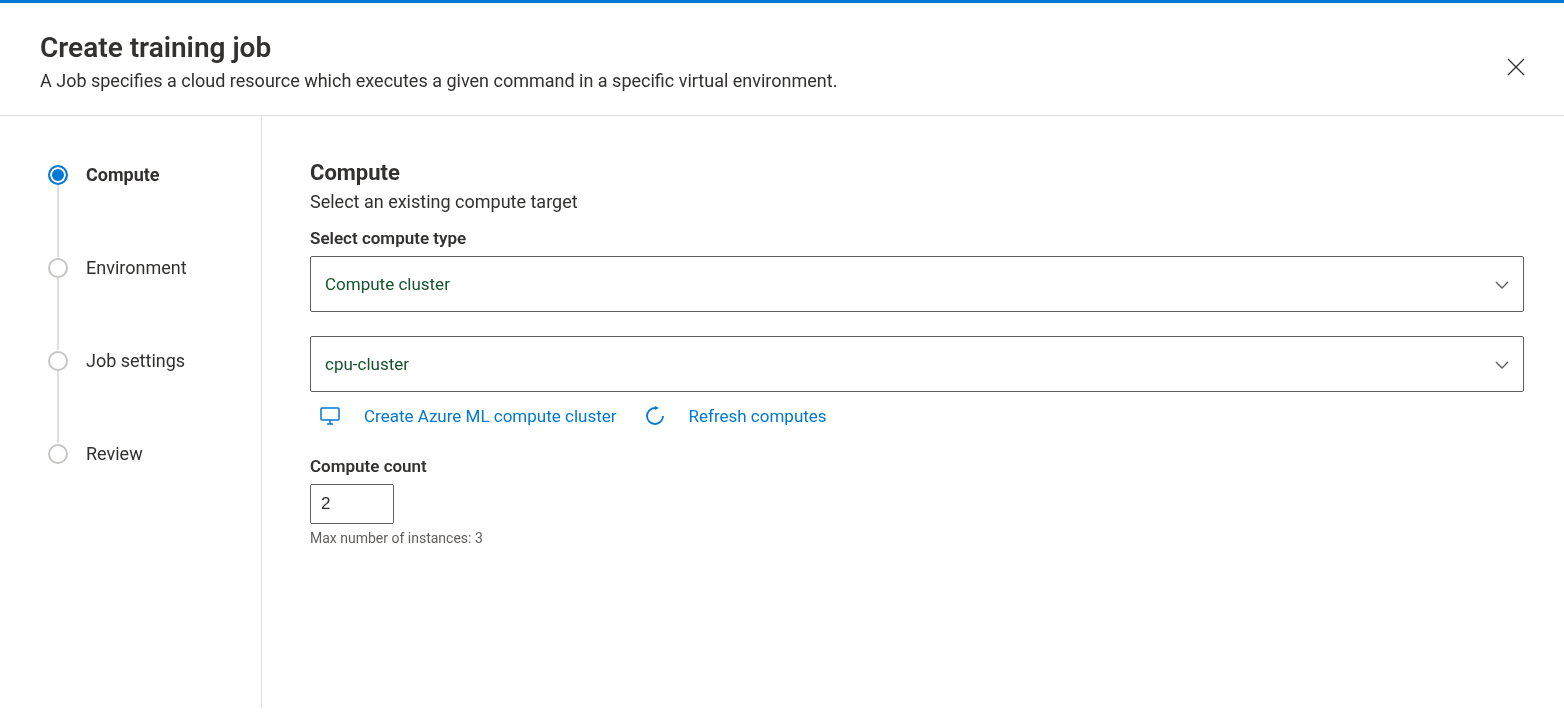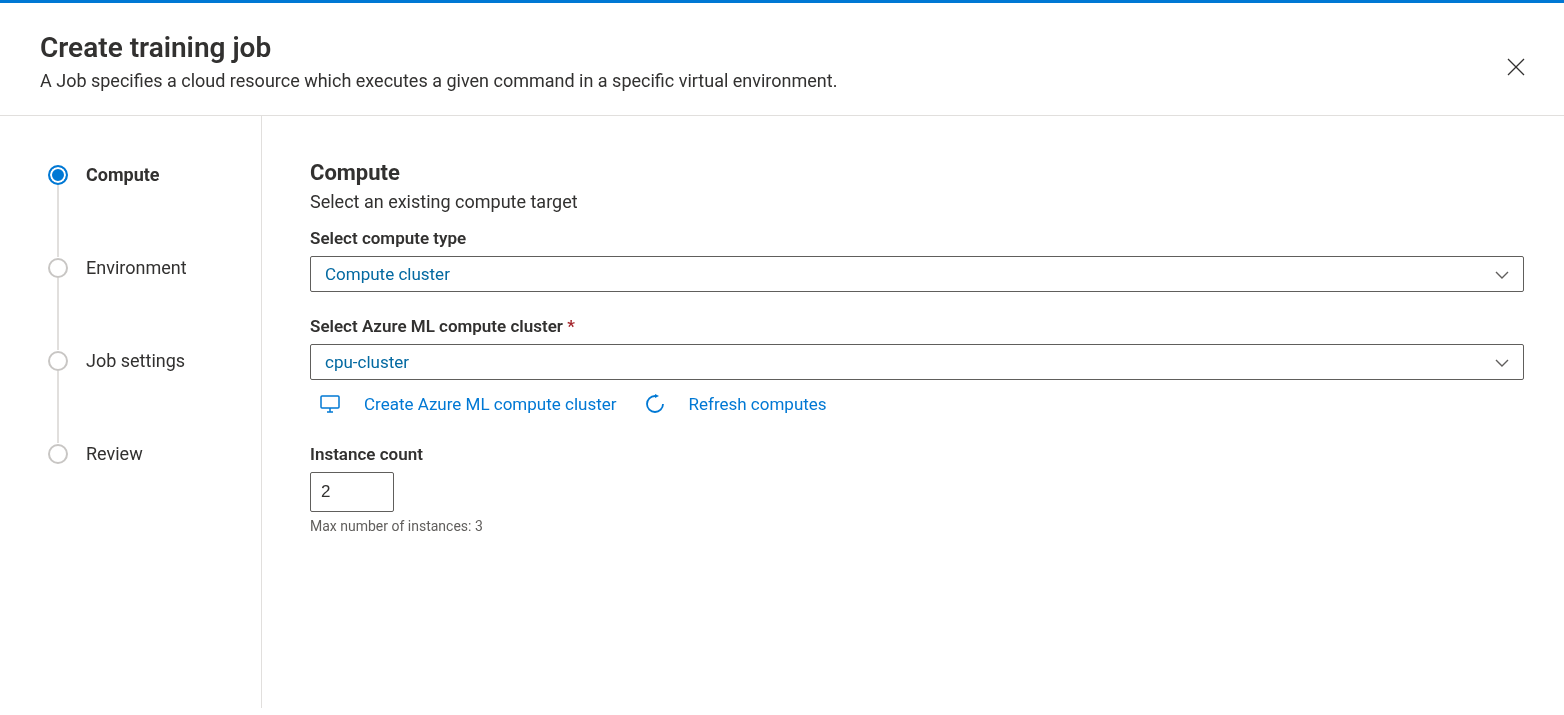--- a/index.html
+++ b/index.html
@@ -98,30 +98,30 @@
       font-size: 17px;
       font-weight: 600;
       color: #323130;
       margin-bottom: 8px;
       display: block;
     }
     .required { color: #a4262c; }
     .dropdown {
       width: 100%;
       max-width: 1216px;
-      height: 36px;
+      height: 56px;
       border: 1px solid #605e5c;
       border-radius: 2px;
       background: #fff;
       display: flex;
       align-items: center;
       justify-content: space-between;
       padding: 0 14px;
       font-size: 17px;
-      color: #0369a1;
+      color: #14532d;
       cursor: pointer;
       margin-bottom: 24px;
     }
     .dropdown .chev { color: #605e5c; }
     .cluster-block .dropdown { margin-bottom: 14px; }
     .links-row {
       display: flex;
       gap: 28px;
       align-items: center;
       margin-bottom: 30px;
@@ -204,24 +204,20 @@
     <div class="dropdown">
       <span>Compute cluster</span>
       <span class="chev">
         <svg width="14" height="10" viewBox="0 0 14 10">
             <polyline points="1,2 7,8 13,2" fill="none" stroke="#605e5c" stroke-width="1.4"></polyline>
           </svg>
       </span>
     </div>
 
     <div class="cluster-block">
-      <label class="field-label">
-        <span>Select Azure ML compute cluster</span>
-        <span class="required">*</span>
-      </label>
       <div class="dropdown">
         <span>cpu-cluster</span>
         <span class="chev">
           <svg width="14" height="10" viewBox="0 0 14 10">
               <polyline points="1,2 7,8 13,2" fill="none" stroke="#605e5c" stroke-width="1.4"></polyline>
             </svg>
         </span>
       </div>
 
       <div class="links-row">
@@ -236,18 +232,18 @@
         <a class="link-item">
           <svg width="20" height="20" viewBox="0 0 20 20">
             <path d="M 10 2 A 8 8 0 1 0 18 10" stroke-width="1.8" fill="none"></path>
             <polyline points="10,0 10,4 14,2" fill="#0078d4" stroke="none"></polyline>
           </svg>
           <span>Refresh computes</span>
         </a>
       </div>
     </div>
 
-    <label class="field-label">Instance count</label>
+    <label class="field-label">Compute count</label>
     <input class="instance-input" type="text" value="2" style="">
     <div class="hint">Max number of instances: 3</div>
   </div>
 
 </div>
 
 </body></html>

